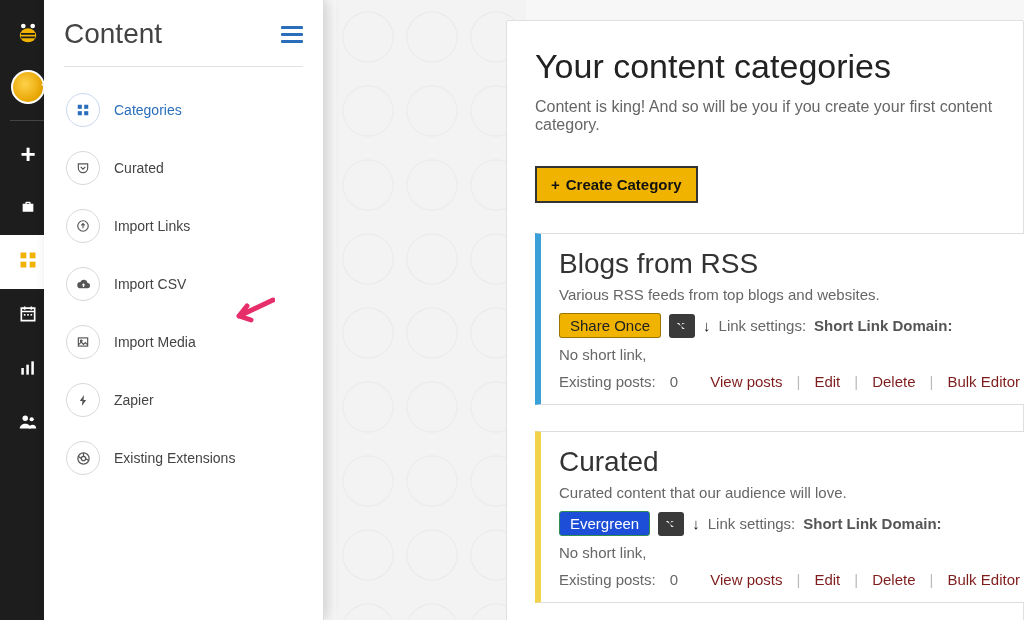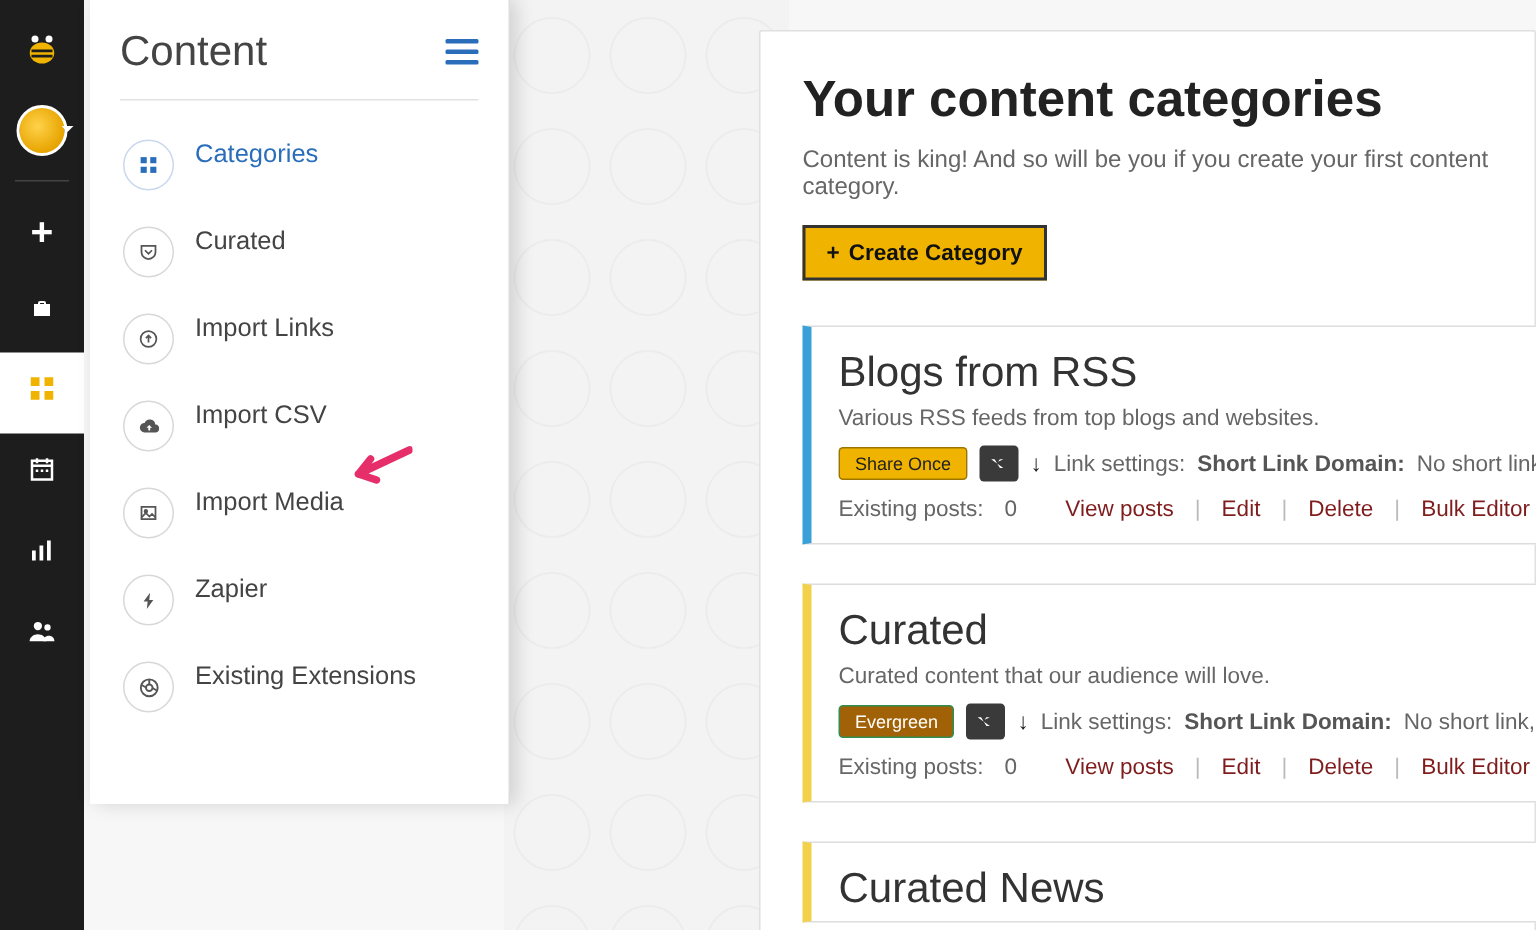--- a/index.html
+++ b/index.html
@@ -44,40 +44,40 @@
   .rail .bee { width:34px;height:34px;display:flex;align-items:center;justify-content:center;}
   .rail .avatar {
     width:34px;height:34px;border-radius:50%;
     background: radial-gradient(circle at 40% 40%, #ffd24a 0%, #e7a400 70%);
     border:2px solid #fff; position:relative;
   }
   .rail .avatar::after{content:"";position:absolute;right:-6px;top:12px;border:4px solid transparent;border-top-color:#fff;}
   
   .sidebar {
     position: absolute;
-    left: 60px; top:0;
+    left: 44px; top:0;
     width: 280px;
-    height: 536px;
+    height: 620px;
     background: #fff;
     border-right: 1px solid #ddd;
     box-shadow: 4px 0 12px rgba(0,0,0,0.15);
     z-index: 2;
   }
   .sidebar-head {
     display:flex; align-items:center; justify-content:space-between;
     padding: 18px 20px 8px 20px;
   }
   .sidebar-head h1 { font-size: 28px; font-weight: 400; color:#444;}
   .hamburger { width:22px; display:flex; flex-direction:column; gap:4px; cursor:pointer;}
   .hamburger span{height:3px;background:#2a6ebb;border-radius:1px;}
   .sidebar hr { border:none; border-top:1px solid #e2e2e2; margin:8px 20px 14px;}
   .menu { list-style:none; padding: 0 12px;}
   .menu li {
-    display:flex; gap:14px;
-    padding: 12px 10px; font-size:17px; color:#444; cursor:pointer;
+    display:flex; align-items:center; gap:14px;
+    padding: 12px 10px; font-size:14px; color:#444; cursor:pointer;
   }
   .menu li.active { color:#2a6ebb;}
   .menu .icon-circle {
     width:34px;height:34px;border:1px solid #d8d8d8;border-radius:50%;
     display:flex;align-items:center;justify-content:center;
     font-size:15px;color:#555;
   }
   .menu li.active .icon-circle{color:#2a6ebb;border-color:#c9d8ee;}
   
   .arrow {
@@ -95,41 +95,41 @@
     background-image:
       radial-gradient(circle at 50% 50%, transparent 24px, rgba(0,0,0,0.04) 25px, transparent 26px);
     background-size: 64px 74px;
     opacity:.9;
   }
   .page {
     position:absolute; left:170px; top:20px; right:0;
     background:#fff; border:1px solid #e0e0e0; border-radius:2px;
     padding: 26px 0 0 28px;
   }
-  .page h2 { font-size:34px; font-weight:700; color:#222; margin-bottom:12px;}
-  .page .lead { font-size:16px; color:#666; margin-bottom:16px;}
+  .page h2 { font-size:34px; font-weight:400; color:#222; margin-bottom:12px;}
+  .page .lead { font-size:16px; color:#666; margin-bottom:32px;}
   .btn-create {
     display:inline-flex; align-items:center; gap:6px;
     background:#f0b400; color:#111; font-weight:700;
     border:2px solid #333; padding:8px 14px; font-size:15px;
     cursor:pointer; margin-bottom:30px;
   }
   .card {
     border:1px solid #ddd; border-left:6px solid #ccc;
     background:#fff; padding:14px 18px 14px 18px; margin-bottom:26px;
     width: 520px;
   }
   .card.blue { border-left-color:#3aa0d8;}
   .card.yellow { border-left-color:#f2d24a;}
   .card h3 { font-size:28px; font-weight:400; color:#333; margin-bottom:6px;}
   .card .desc { color:#666; margin-bottom:10px;}
   .row { display:flex; align-items:center; gap:8px; flex-wrap:wrap; color:#666;}
-  .badge { padding:3px 10px; border-radius:3px; font-size:12px; color:#222; border:1px solid rgba(0,0,0,.35);}
+  .badge { padding:3px 10px; border-radius:3px; font-size:15px; color:#222; border:1px solid rgba(0,0,0,.35);}
   .badge.once { background:#f0b400;}
-  .badge.green { background:#a16207; color:#fff; border-color:#2f8e50;}
+  .badge.green { background:#1d4ed8; color:#fff; border-color:#2f8e50;}
   .chip { width:26px;height:24px;background:#3a3a3a;border-radius:3px;display:flex;align-items:center;justify-content:center;color:#fff;font-size:13px;}
   .arrow-down{font-weight:700;color:#222;}
   .strong{font-weight:700;color:#555;text-align:right;}
   .links-row { display:flex; align-items:center; gap:14px; color:#666; margin-top:10px;}
   .links-row a { color:#7f1d1d; text-decoration:none; cursor:pointer;}
   .sep { color:#bbb;}
   svg.ico{width:16px;height:16px;}
 </style>
 </head>
 <body>

